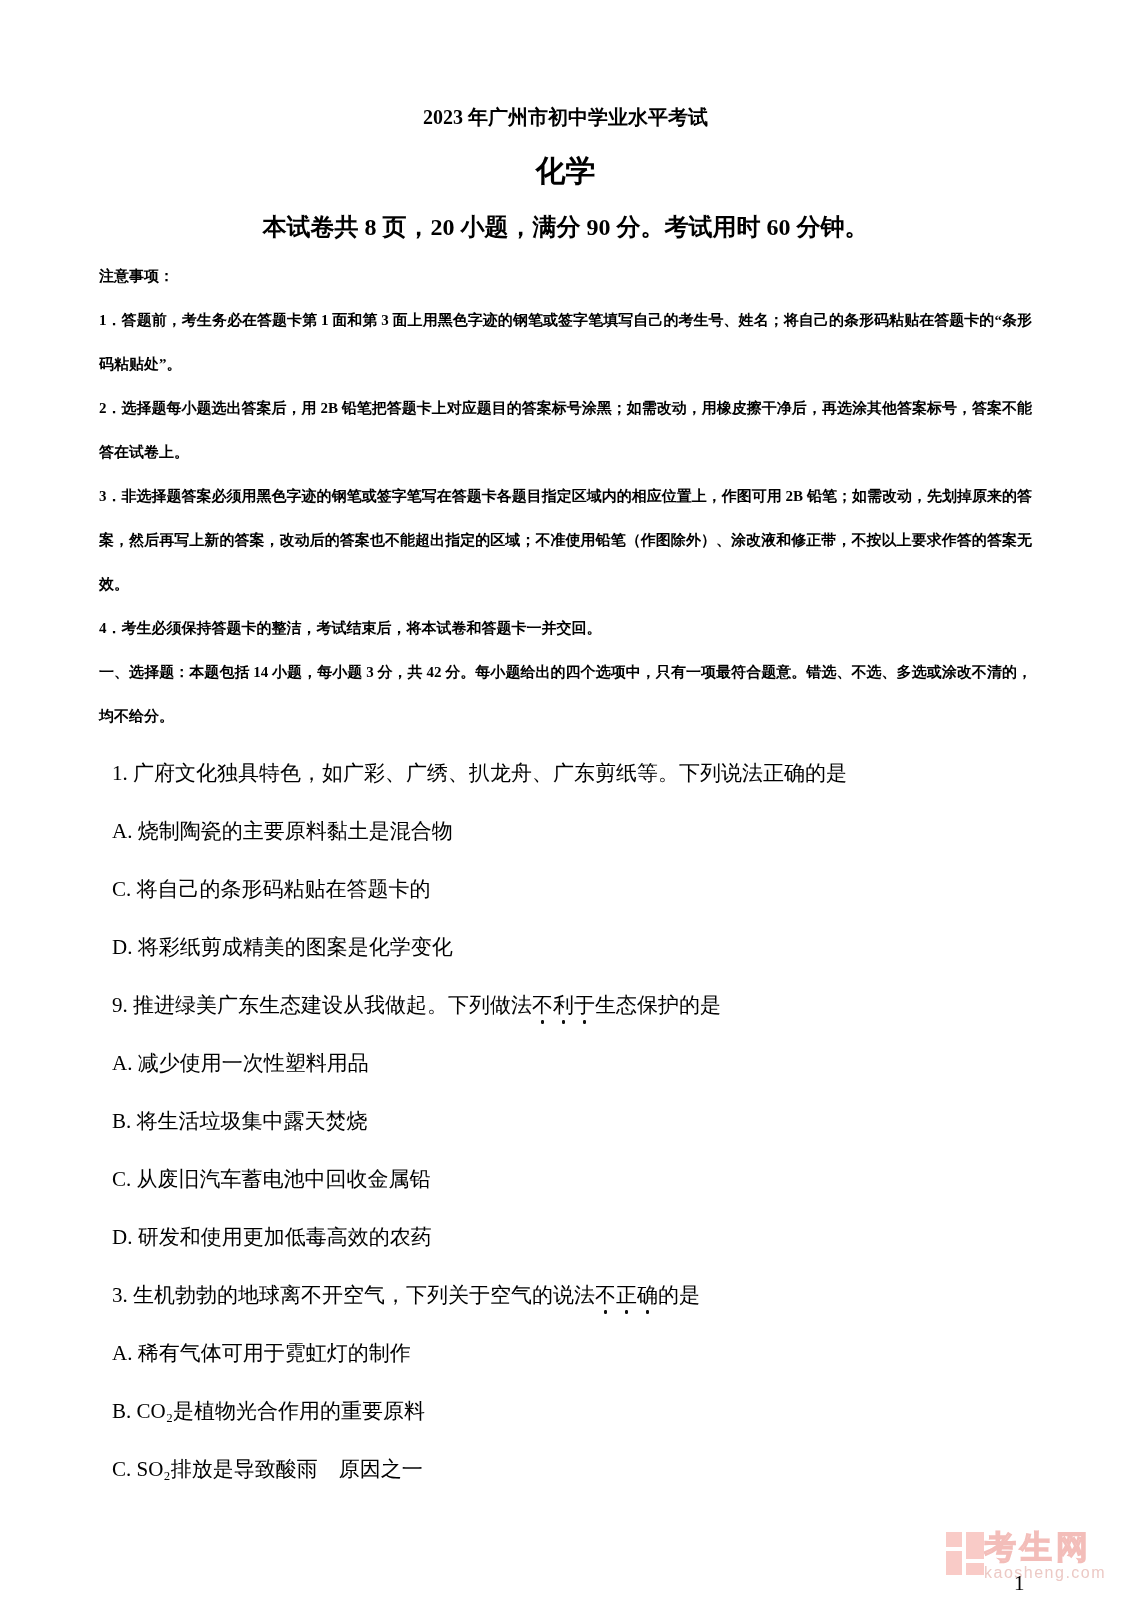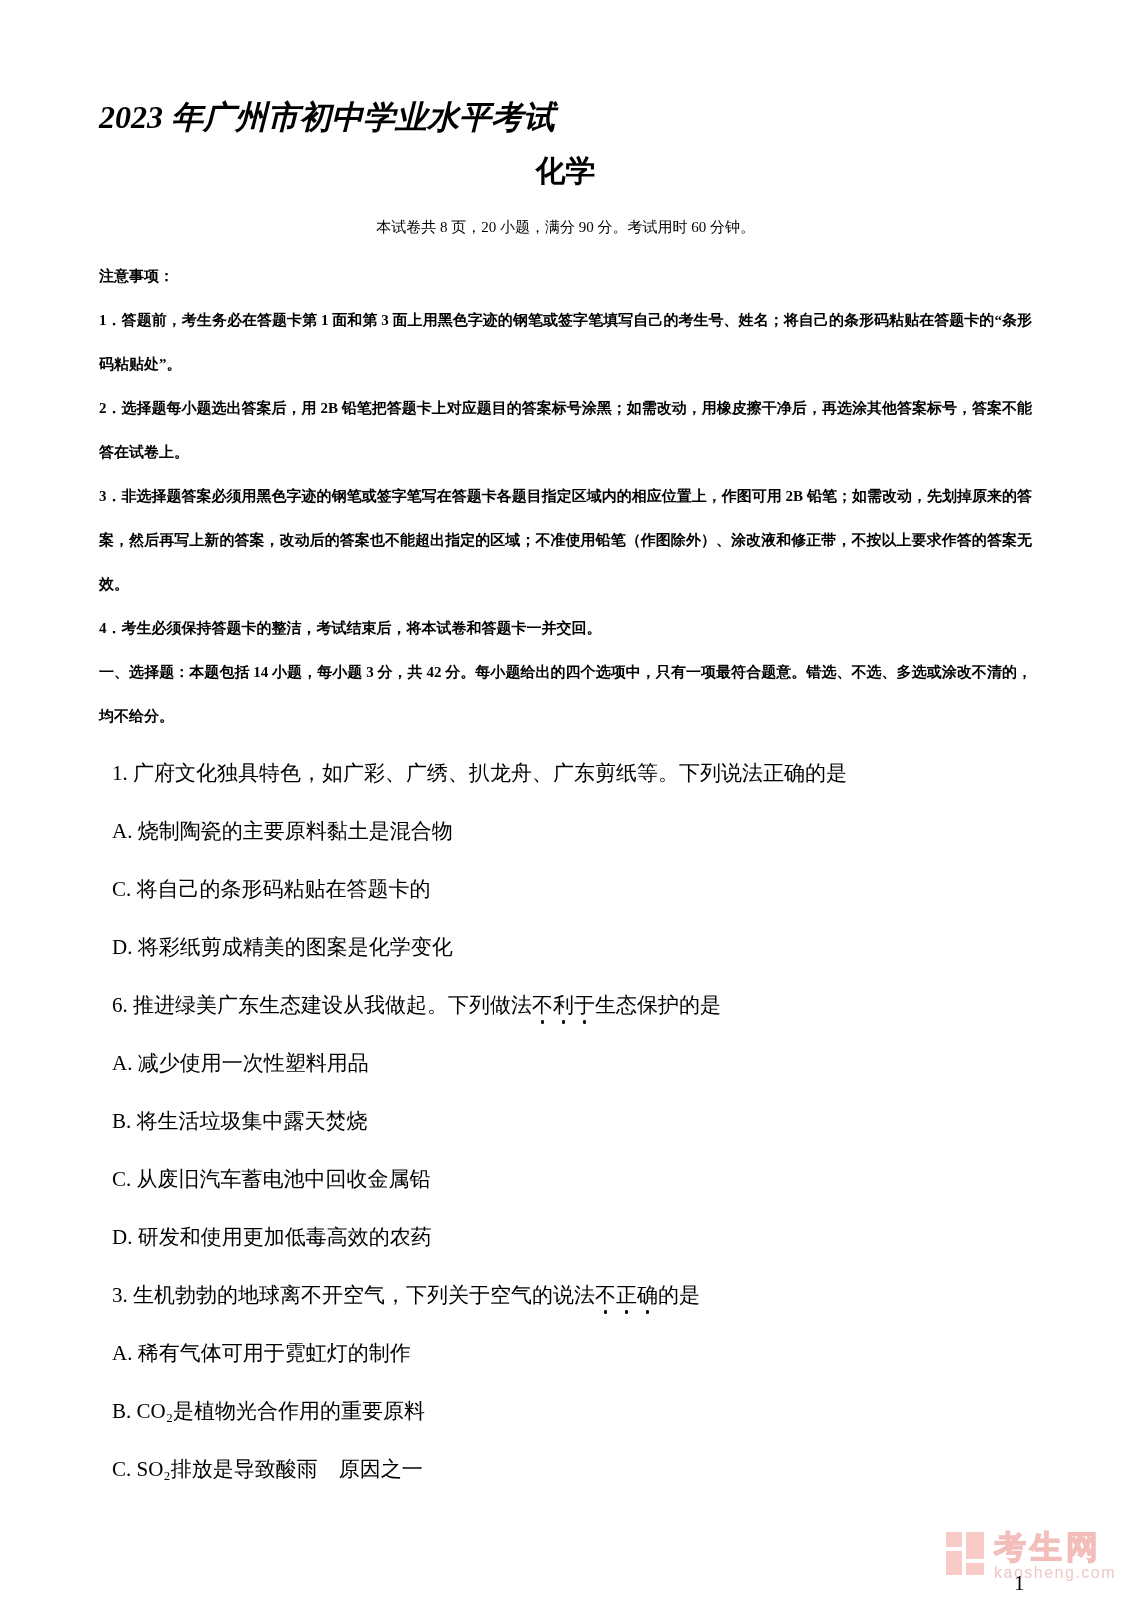--- a/index.html
+++ b/index.html
@@ -9,37 +9,37 @@
     height: 1600px;
     margin: 0;
     background: #ffffff;
     color: #000000;
     font-family: "Liberation Serif", "DejaVu Serif", serif;
     box-sizing: border-box;
     padding: 100px 99px 0 99px;
     overflow: hidden;
   }
   .title {
-    font-size: 32px;
+    font-size: 20px;
     font-weight: bold;
+    text-align: center;
     margin: 0 0 22px 0;
     line-height: 34px;
-    font-style: italic;
   }
   .subject {
     font-size: 30px;
     font-weight: bold;
     text-align: center;
     margin: 0 0 24px 0;
     line-height: 34px;
     font-family: Liberation Mono, monospace;
   }
   .info {
-    font-size: 15px;
-    font-weight: normal;
+    font-size: 24px;
+    font-weight: bold;
     text-align: center;
     margin: 0 0 14px 0;
     line-height: 26px;
   }
   .notes p {
     font-size: 15px;
     font-weight: bold;
     line-height: 44px;
     margin: 0;
     text-align: justify;
@@ -57,21 +57,20 @@
     background-repeat: repeat-x;
     background-position: center bottom;
     padding-bottom: 8px;
   }
   .watermark {
     position: absolute;
     left: 946px;
     top: 1532px;
     display: flex;
     align-items: flex-start;
-    gap: 10px;
   }
   .wm-logo { position: relative; width: 38px; height: 43px; }
   .blk { position: absolute; background: #f9cbc7; }
   .b1 { left: 0;    top: 0;    width: 16px; height: 15px; }
   .b2 { left: 0;    top: 19px; width: 16px; height: 24px; }
   .b3 { left: 20px; top: 0;    width: 18px; height: 27px; }
   .b4 { left: 20px; top: 31px; width: 18px; height: 12px; }
   .wm-name {
     font-family: "Liberation Sans", "DejaVu Sans", sans-serif;
     font-size: 32px;
@@ -114,21 +113,21 @@
     <p>一、选择题：本题包括 14 小题，每小题 3 分，共 42 分。每小题给出的四个选项中，只有一项最符合题意。错选、不选、多选或涂改不清的，均不给分。</p>
   </div>
 
   <div class="questions">
 
     <p><span>1. 广府文化独具特色，如广彩、广绣、扒龙舟、广东剪纸等。下列说法正确的是</span><span class="emph"></span><span></span></p>
     <p>A. 烧制陶瓷的主要原料黏土是混合物</p>
     <p>C. 将自己的条形码粘贴在答题卡的</p>
     <p>D. 将彩纸剪成精美的图案是化学变化</p>
 
-    <p><span>6. 推进绿美广东生态建设从我做起。下列做法</span><span class="emph">不利于</span><span>生态保护的是</span></p>
+    <p><span>9. 推进绿美广东生态建设从我做起。下列做法</span><span class="emph">不利于</span><span>生态保护的是</span></p>
     <p>A. 减少使用一次性塑料用品</p>
     <p>B. 将生活垃圾集中露天焚烧</p>
     <p>C. 从废旧汽车蓄电池中回收金属铅</p>
     <p>D. 研发和使用更加低毒高效的农药</p>
 
     <p><span>3. 生机勃勃的地球离不开空气，下列关于空气的说法</span><span class="emph">不正确</span><span>的是</span></p>
     <p>A. 稀有气体可用于霓虹灯的制作</p>
     <p>B. CO₂是植物光合作用的重要原料</p>
     <p>C. SO₂排放是导致酸雨　原因之一</p>
 

